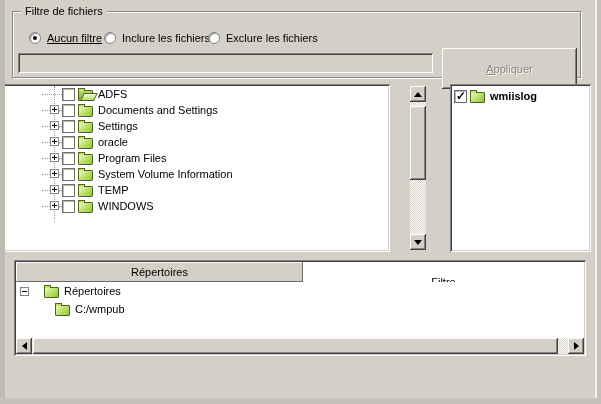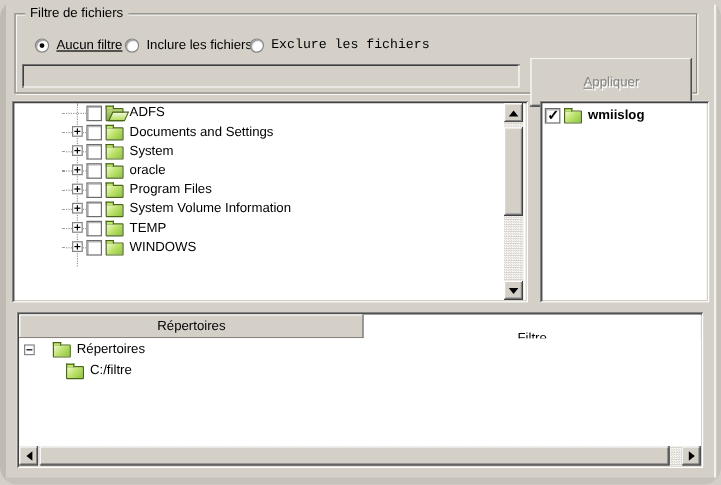--- a/index.html
+++ b/index.html
@@ -1,18 +1,18 @@
 <!DOCTYPE html>
 <html><head>
 <meta charset="utf-8">
 <style>
   * { margin:0; padding:0; box-sizing:border-box; }
   html,body { width:601px; height:404px; }
   body { font-family:"Liberation Sans", sans-serif; font-size:11px; color:#000; background:#d4d0c8; }
-  #screen { position:relative; width:601px; height:404px; background:#d4d0c8; overflow:hidden;border-radius:15px; }
+  #screen { position:relative; width:601px; height:404px; background:#d4d0c8; overflow:hidden; }
 
   
   .edge-left  { position:absolute; left:0; top:0; width:5px; height:404px; background:#bfbbb3; }
   .edge-right-hl { position:absolute; right:4px; top:0; width:2px; height:404px; background:#f4f2ee; }
   .edge-right { position:absolute; right:0; top:0; width:4px; height:404px; background:#c6c2ba; }
   .edge-bottom{ position:absolute; left:0; bottom:0; width:601px; height:6px; background:#c6c2ba; }
 
   
   .sunken-white {
     background:#fff;
@@ -28,40 +28,40 @@
     background:#d4d0c8;
     box-shadow: inset -1px -1px 0 #404040, inset 1px 1px 0 #fff, inset -2px -2px 0 #848484;
   }
 
   
   .groupbox { position:absolute; left:12px; top:11px; width:569px; height:67px;
     border:1px solid #8a887f; box-shadow: inset 1px 1px 0 #fff, 1px 1px 0 #fff; }
   .groupbox-title { position:absolute; top:-7px; left:8px; background:#d4d0c8; padding:0 4px; }
 
   .radio-group { position:absolute; top:20px; display:flex; align-items:center; gap:6px; }
-  .rg0 { left:16px;text-decoration:underline; } .rg1 { left:91px; } .rg2 { left:195px;font-family:Liberation Mono, monospace; }
+  .rg0 { left:16px;text-decoration:underline; } .rg1 { left:91px; } .rg2 { left:195px; }
   .radio { width:12px; height:12px; border-radius:50%; background:#fff; position:relative;
     border:1px solid #848484; box-shadow: inset 1px 1px 1px rgba(64,64,64,.55), inset -1px -1px 0 #fff; }
   .radio-group.selected .radio::after { content:''; position:absolute; left:3px; top:3px; width:4px; height:4px;
     background:#000; border-radius:50%; }
 
   .filter-input { position:absolute; left:18px; top:53px; width:415px; height:20px; border:none; outline:none;
     font-family:"Liberation Sans",sans-serif; font-size:11px; padding:0 5px; color:#000; }
   .filter-input.disabled { background:#d4d0c8; }
 
   .apply-btn { position:absolute; left:442px; top:48px; width:135px; height:41px;
     display:flex; align-items:center; justify-content:center; cursor:default; }
   .apply-btn .btn-label { display:block; width:100%; text-align:center; }
   .apply-btn.disabled .btn-label { color:#848484; text-shadow:1px 1px 0 #fff; }
   .btn-label::first-letter { text-decoration:underline; }
 
   
-  .tree-panel  { position:absolute; left:10px;  top:84px;  width:430px; height:168px; }
+  .tree-panel  { position:absolute; left:0;  top:84px;  width:390px; height:168px; }
   .sub-panel   { position:absolute; left:450px; top:84px;  width:141px; height:168px;padding-left:36px; }
-  .table-panel { position:absolute; left:14px;  top:260px; width:572px; height:130px;text-decoration:underline; }
+  .table-panel { position:absolute; left:14px;  top:260px; width:572px; height:96px;text-decoration:underline; }
 
   
   .tree-content { position:absolute; left:2px; top:2px; width:408px; height:164px; overflow:hidden; }
   .tree-vline { position:absolute; left:52px; top:0; width:1px; height:136px; border-left:1px dotted #9a9a9a; }
   .trow { position:relative; display:flex; align-items:center; height:16px; padding-left:60px; }
   .trow::before { content:''; position:absolute; left:40px; top:8px; width:20px; border-top:1px dotted #9a9a9a; }
   .exp { display:none; position:absolute; left:48px; top:3px; width:9px; height:9px; background:#fff;
     border:1px solid #848484; z-index:1; }
   .exp::before { content:''; position:absolute; left:1px; top:3px; width:5px; height:1px; background:#000; }
   .trow.expandable .exp { display:block; }
@@ -167,21 +167,21 @@
       <div class="trow expandable icon-folder">
         <span class="exp"></span>
         <span class="cb"></span>
         <span class="fold"></span>
         <span class="tlabel">Documents and Settings</span>
       </div>
       <div class="trow expandable icon-folder">
         <span class="exp"></span>
         <span class="cb"></span>
         <span class="fold"></span>
-        <span class="tlabel">System</span>
+        <span class="tlabel">Settings</span>
       </div>
       <div class="trow expandable icon-folder">
         <span class="exp"></span>
         <span class="cb"></span>
         <span class="fold"></span>
         <span class="tlabel">oracle</span>
       </div>
       <div class="trow expandable icon-folder">
         <span class="exp"></span>
         <span class="cb"></span>
@@ -240,21 +240,21 @@
     </div>
 
     <div class="table-content">
       <div class="brow brow-root">
         <span class="minus-box"></span>
         <span class="fold"></span>
         <span class="tlabel">Répertoires</span>
       </div>
       <div class="brow brow-child">
         <span class="fold"></span>
-        <span class="tlabel">C:/filtre</span>
+        <span class="tlabel">C:/wmpub</span>
       </div>
     </div>
 
     <div class="hscroll">
       <span class="sbtn raised h-left">
           <span class="tri-left"></span>
         </span>
       <span class="hthumb raised"></span>
       <span class="sbtn raised h-right">
           <span class="tri-right"></span>

